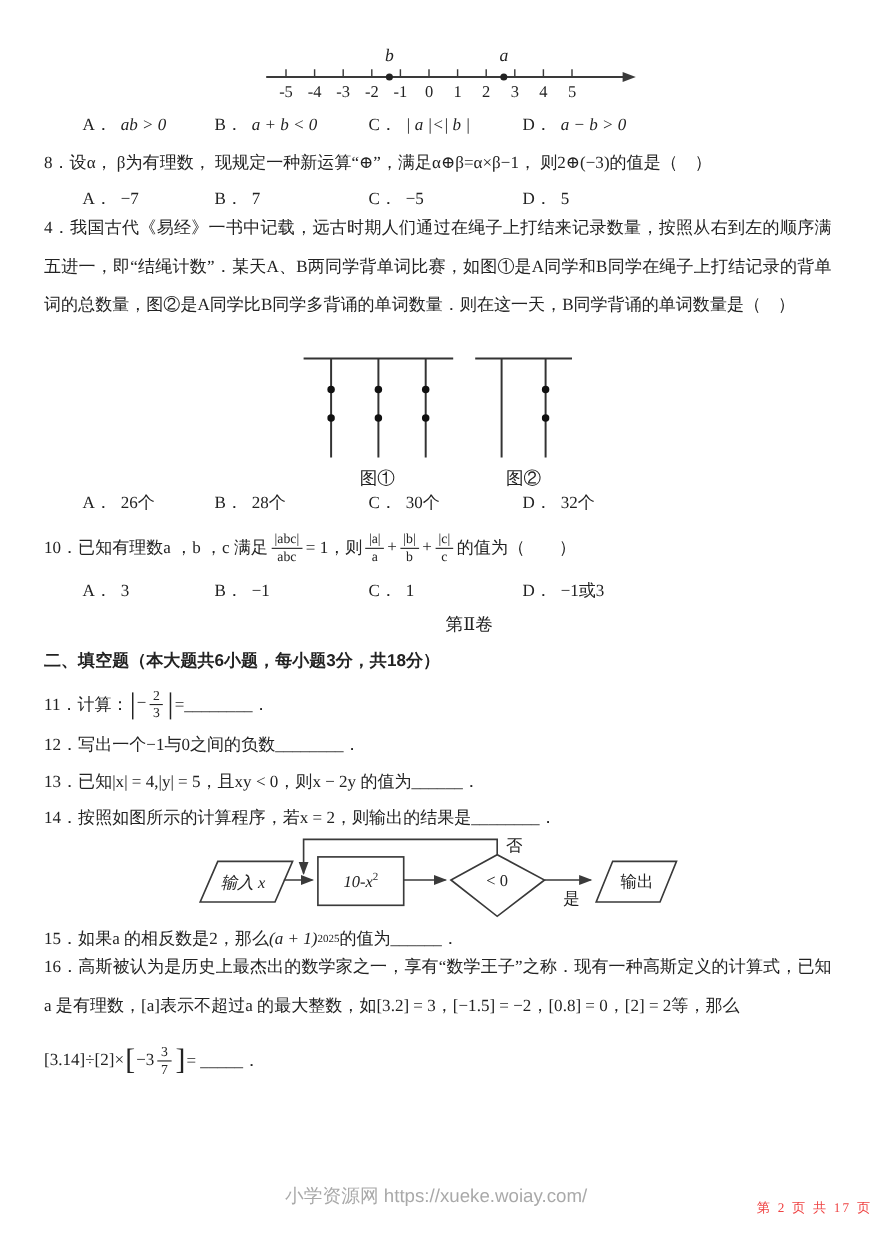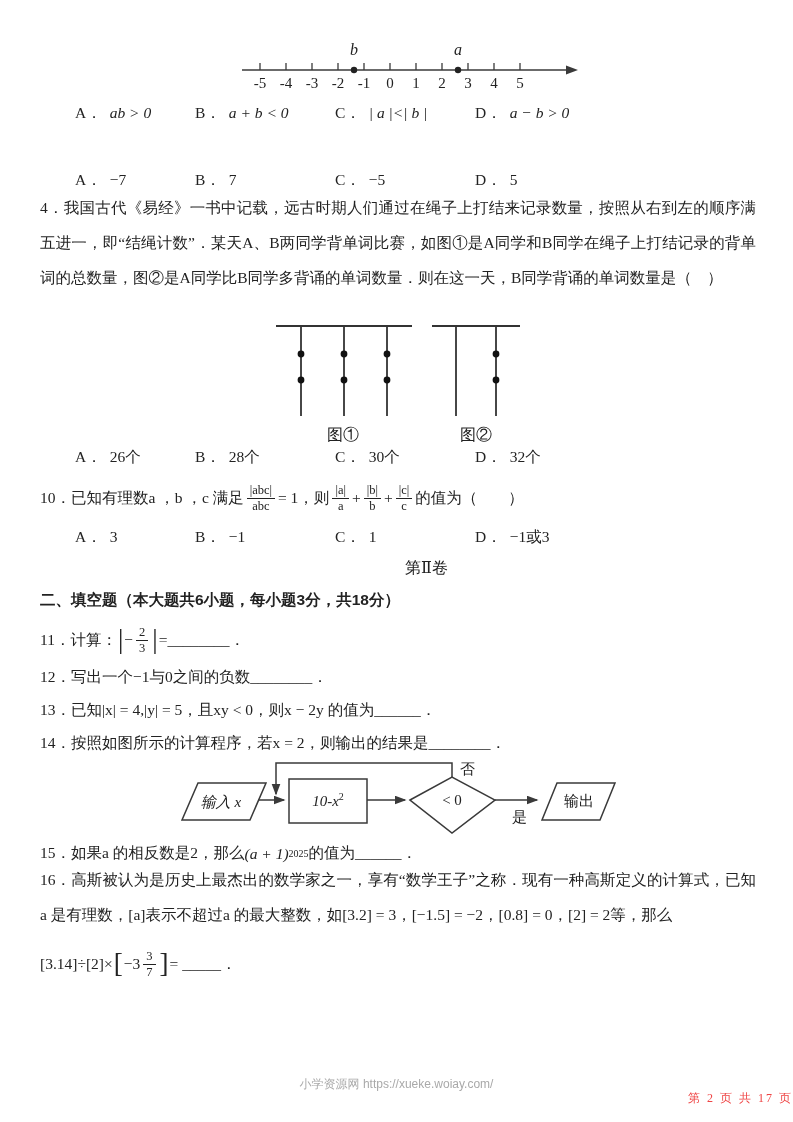--- a/index.html
+++ b/index.html
@@ -24,21 +24,21 @@
   .opt-3{width:140px;}
   .math{font-style:italic;}
   .frac{display:inline-flex;flex-direction:column;align-items:center;font-size:12.5px;line-height:1.15;margin:0 3px;}
   .frac .n{border-bottom:1px solid #222;padding:0 3px;text-align:center;}
   .frac .d{padding:0 3px;text-align:center;}
   .frac.up{font-style:normal;}
   .tall{display:inline-block;font-size:27px;font-weight:300;line-height:0.9;margin:0 1px;transform:translateY(-1px);}
   .sup{font-size:10px;vertical-align:super;line-height:0;}
   .sec-h{font-family:"Liberation Sans","DejaVu Sans",sans-serif;font-weight:700;font-size:15.5px;text-align:right;}
   .vol{left:0;width:793px;text-align:center;font-size:16px;}
-  .footer-wm{left:0;width:793px;text-align:center;color:#a9a9a9;font-size:12px;font-family:"Liberation Sans","DejaVu Sans",sans-serif;}
+  .footer-wm{left:0;width:793px;text-align:center;color:#a9a9a9;font-size:17px;font-family:"Liberation Sans","DejaVu Sans",sans-serif;}
   .footer-pg{left:0;width:793px;text-align:right;color:#ef4444;font-size:12px;letter-spacing:2px;}
   svg{display:block;}
   svg text{font-family:"Liberation Serif","DejaVu Serif",serif;fill:#222;}
 </style>
 </head>
 <body>
 
 <div class="page">
 
   <svg class="blk" style="left:240px;top:42px;" width="340" height="52" viewBox="0 0 340 52">
@@ -88,20 +88,21 @@
     <div class="opt opt-3">
         <span class="k">C．</span>
         <span class="math">| a |&lt;| b |</span>
       </div>
     <div class="opt">
         <span class="k">D．</span>
         <span class="math">a − b &gt; 0</span>
       </div>
   </div>
 
+  <div class="blk" style="left:40px;top:138px;width:716px;">8．设α， β为有理数， 现规定一种新运算“⊕”，满足α⊕β=α×β−1， 则2⊕(−3)的值是（　）</div>
   <div class="blk opts" style="left:75px;top:170px;">
     <div class="opt opt-1">
         <span class="k">A．</span>
         <span>−7</span>
       </div>
     <div class="opt opt-2">
         <span class="k">B．</span>
         <span>7</span>
       </div>
     <div class="opt opt-3">

